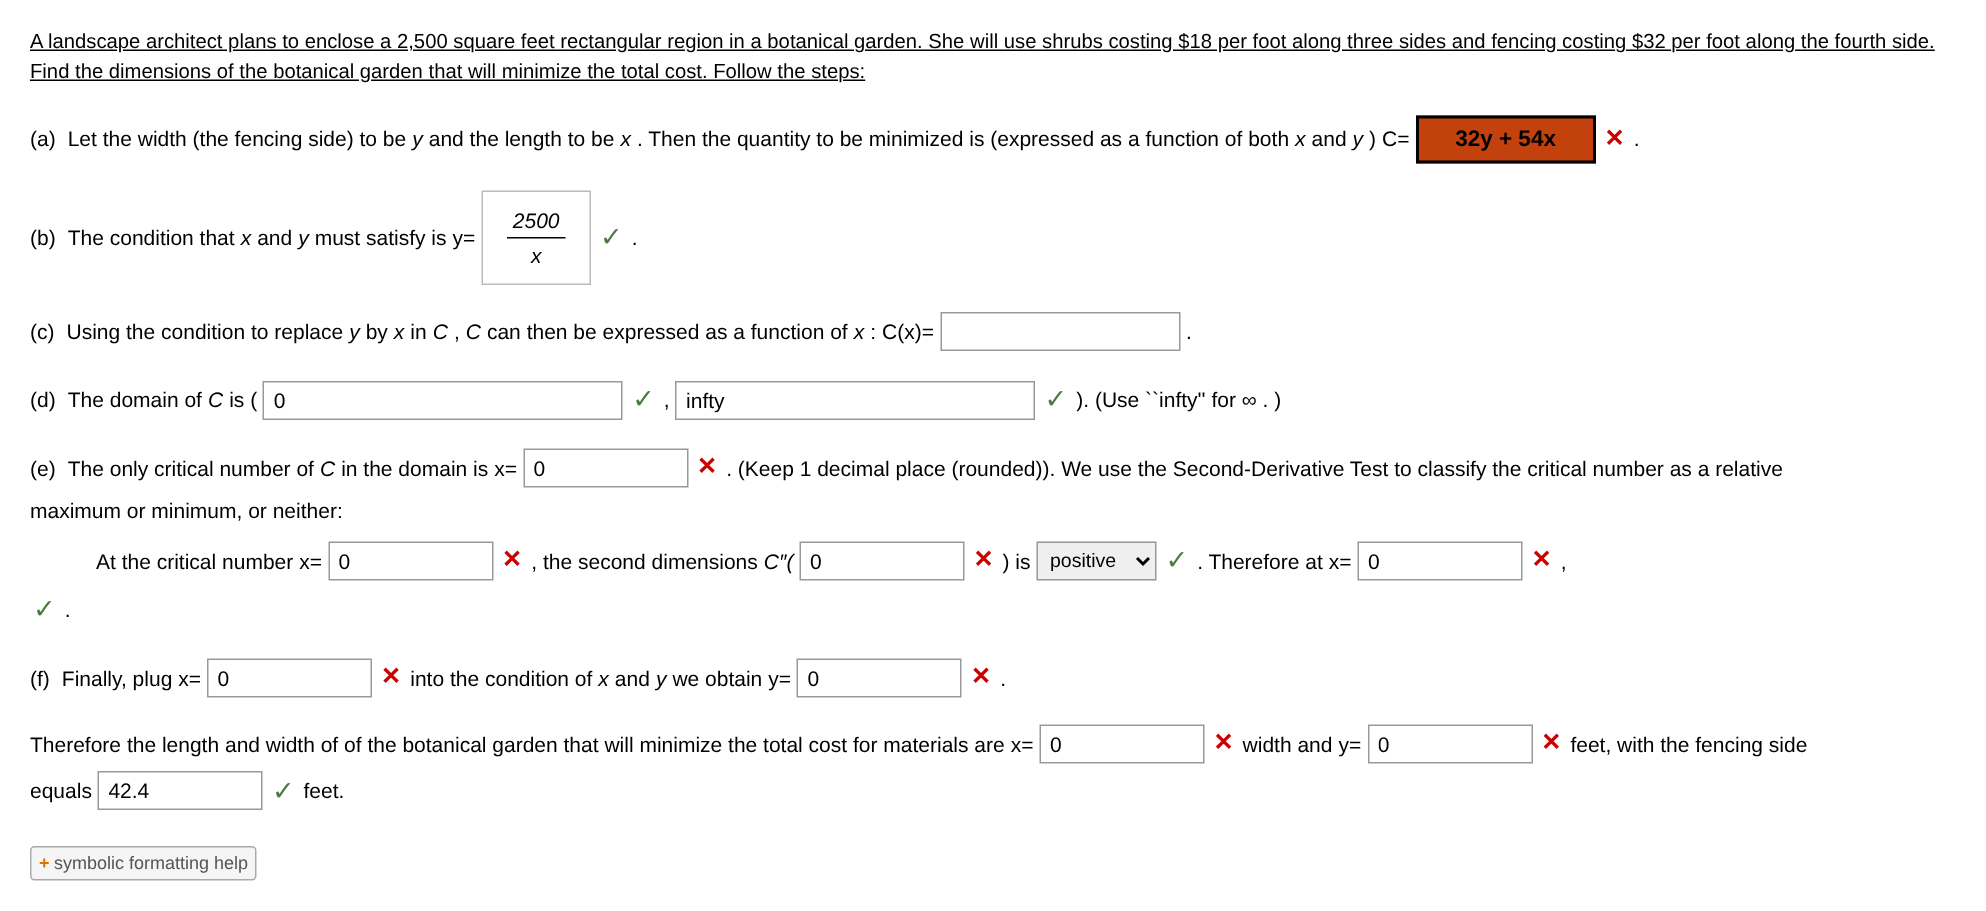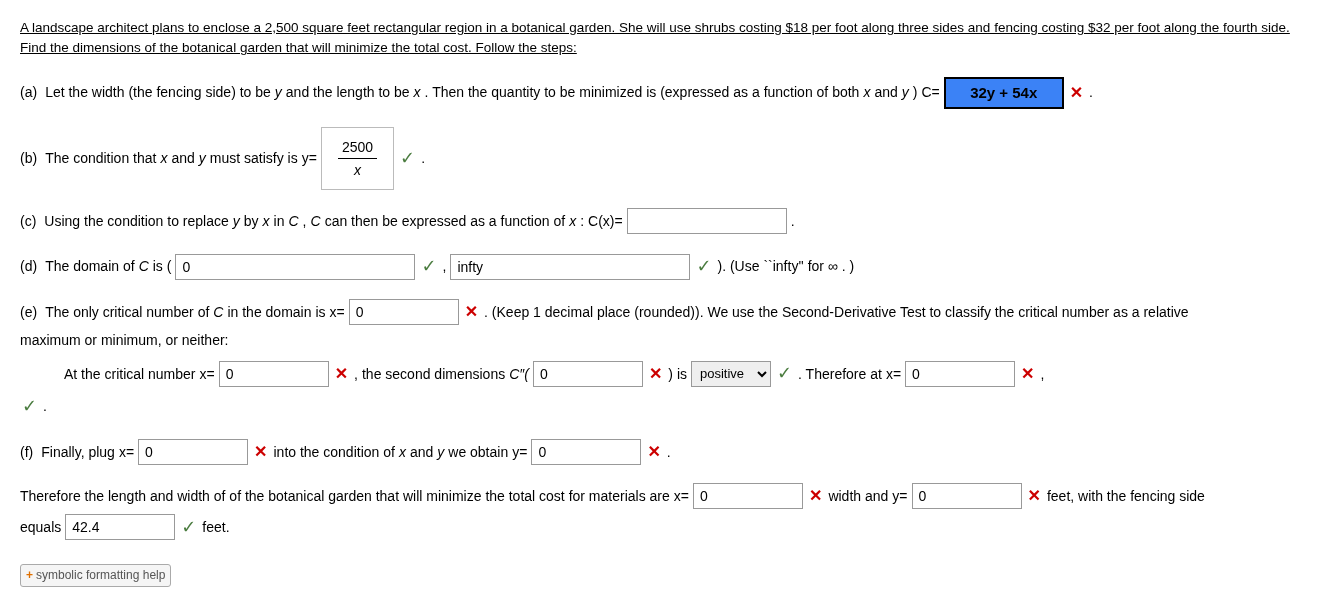--- a/index.html
+++ b/index.html
@@ -56,34 +56,35 @@
       cursor: pointer;
     }
     .answer-box {
       border: 2px solid #000;
       padding: 2px 8px;
       font-size: 15px;
       font-weight: bold;
       display: inline-block;
       min-width: 120px;
       text-align: center;
-      background: #3b82f6;
+      background: #c2410c;
     }
     .fraction {
       display: inline-flex;
       flex-direction: column;
       align-items: center;
       vertical-align: middle;
       margin: 0 4px;
     }
     .fraction .numerator {
       border-bottom: 1px solid #000;
       padding: 0 4px;
       text-align: center;
       font-size: 14px;
+      font-style: italic;
     }
     .fraction .denominator {
       padding: 0 4px;
       text-align: center;
       font-size: 14px;
       font-style: italic;
     }
     select {
       font-size: 13px;
       height: 26px;

